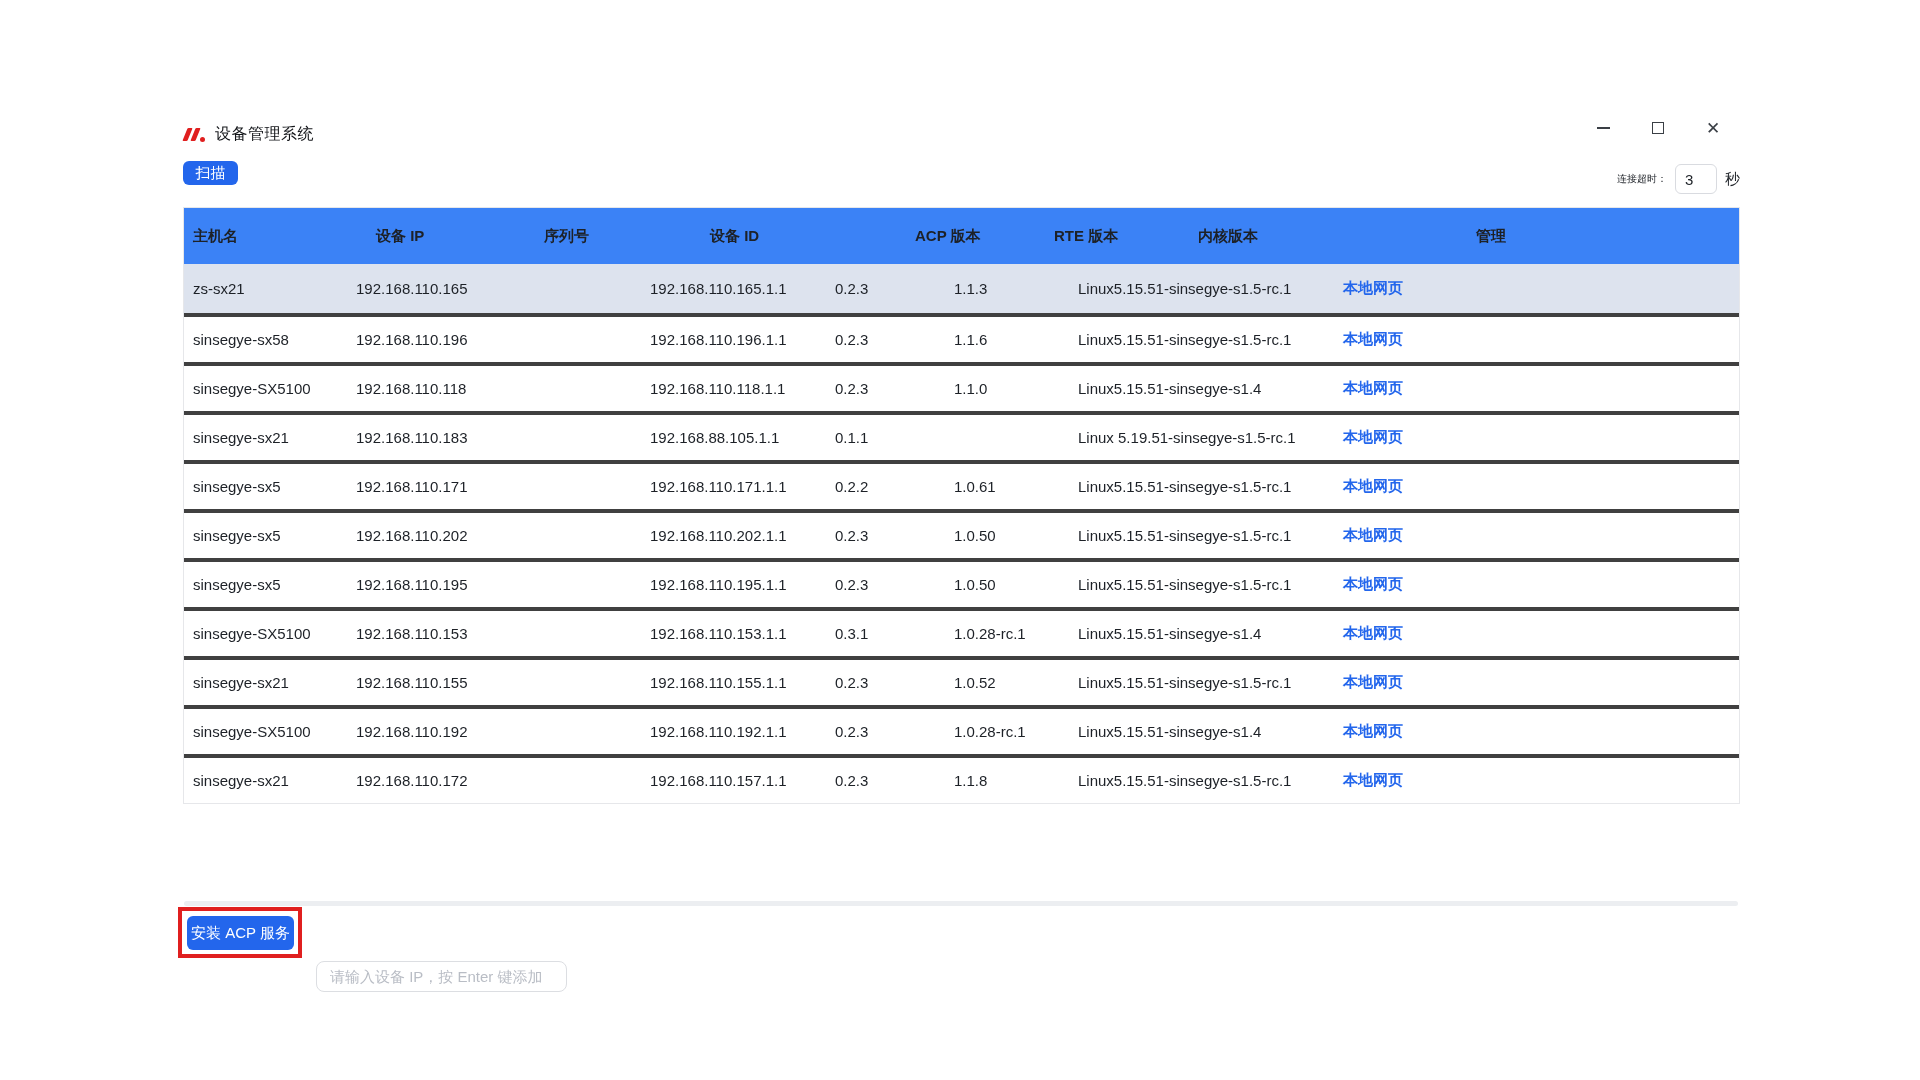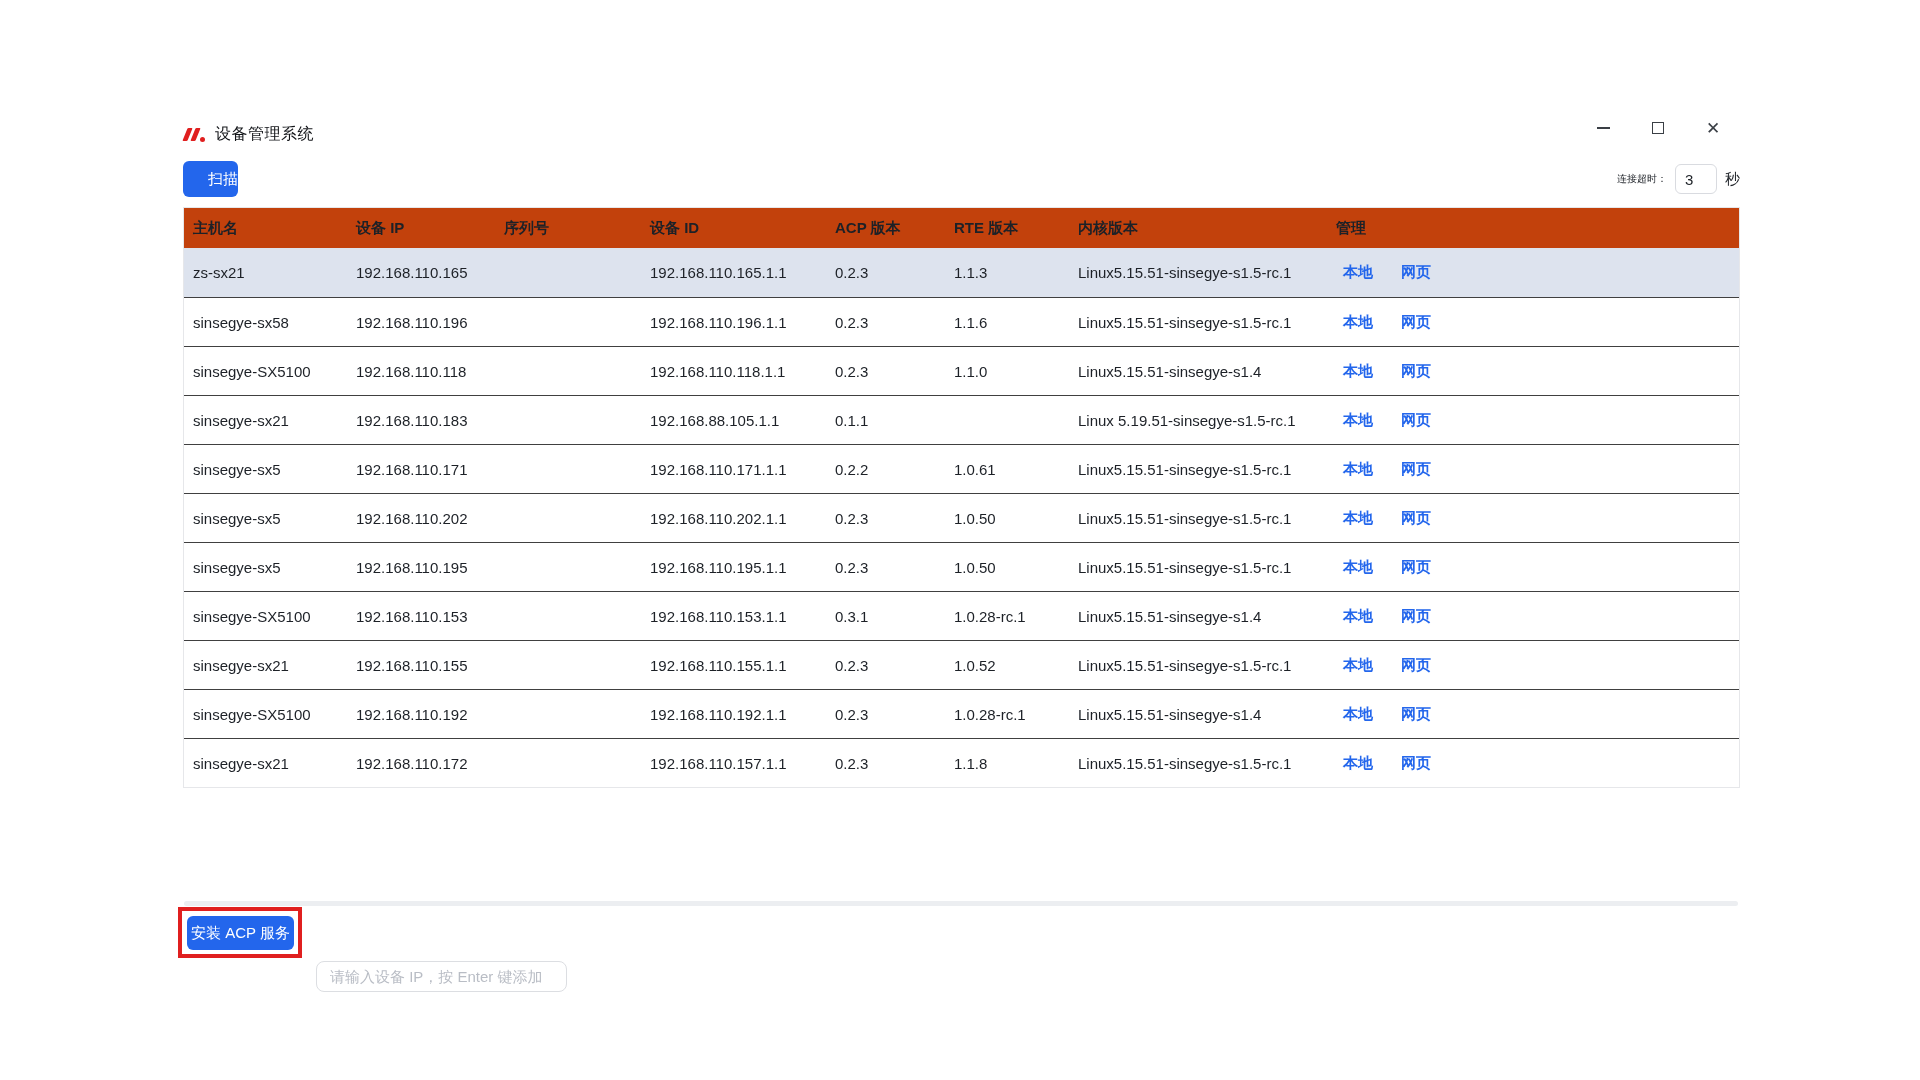--- a/index.html
+++ b/index.html
@@ -18,39 +18,39 @@
 
   .win-controls { position:absolute; top:113px; left:1588px; display:flex; gap:25px; }
   .win-btn { width:30px; height:30px; display:flex; align-items:center; justify-content:center; cursor:pointer; color:#3a3f45; }
   .ic-min { display:block; width:13px; height:2px; background:#3a3f45; }
   .ic-max { display:block; width:12px; height:12px; border:1.6px solid #3a3f45; }
   .ic-close { font-size:17px; line-height:1; color:#3a3f45; }
 
   
   .btn-primary { background:#2366ec; color:#fff; border:none; border-radius:6px; font-size:15px;
                  font-family:inherit; cursor:pointer; }
-  .scan-btn { position:absolute; left:183px; top:161px; width:55px; height:36px;text-align:right; }
+  .scan-btn { position:absolute; left:183px; top:161px; width:55px; height:24px; }
   .timeout-group { position:absolute; top:161px; left:1578px; width:162px; height:36px;
                    display:flex; align-items:center; justify-content:flex-end; gap:8px; }
   .timeout-label { font-size:10px; color:#1d2127; white-space:nowrap; }
   .timeout-input { width:42px; height:30px; border:1px solid #d9dbe0; border-radius:6px;
                    font-size:15px; font-family:inherit; color:#1d2127; padding-left:9px; outline:none; }
   .timeout-unit { font-size:15px; color:#1d2127; }
 
   
   .device-table { position:absolute; left:183px; top:207px; width:1557px; border:1px solid #e6e7ea; }
   .trow { display:grid; grid-template-columns:163px 148px 146px 185px 119px 124px 258px 1fr;
           padding-left:9px; align-items:center; }
-  .thead { height:40px; background:#c2410c; }
+  .thead { height:56px; background:#3b82f6;gap:20px; }
   .thead .th { font-size:15px; font-weight:600; color:#1d2127; }
   .tbody .trow { height:49px; background:#fff; cursor:default; }
-  .tbody .trow + .trow { border-top:1px solid #404040; }
+  .tbody .trow + .trow { border-top:4px solid #404040; }
   .tbody .trow.selected { background:#dde3ee; }
   .td { font-size:15px; color:#1d2127; white-space:nowrap; overflow:hidden; }
-  .manage-cell { display:flex; gap:28px; padding-left:7px; }
+  .manage-cell { display:flex; padding-left:7px; }
   .mlink { font-size:15px; font-weight:600; color:#2366ec; cursor:pointer; text-decoration:none; }
 
   .h-scrollbar { position:absolute; left:184px; top:901px; width:1554px; height:5px;
                  background:#eceef1; border-radius:3px; cursor:pointer; }
 
   
   .annotation-box { position:absolute; left:178px; top:907px; width:124px; height:51px;
                     border:4px solid #e01f1f; background:transparent; pointer-events:none; }
   .install-btn { position:absolute; left:187px; top:916px; width:107px; height:34px; font-size:15px; }
   .ip-input { position:absolute; left:316px; top:917px; width:251px; height:31px;

